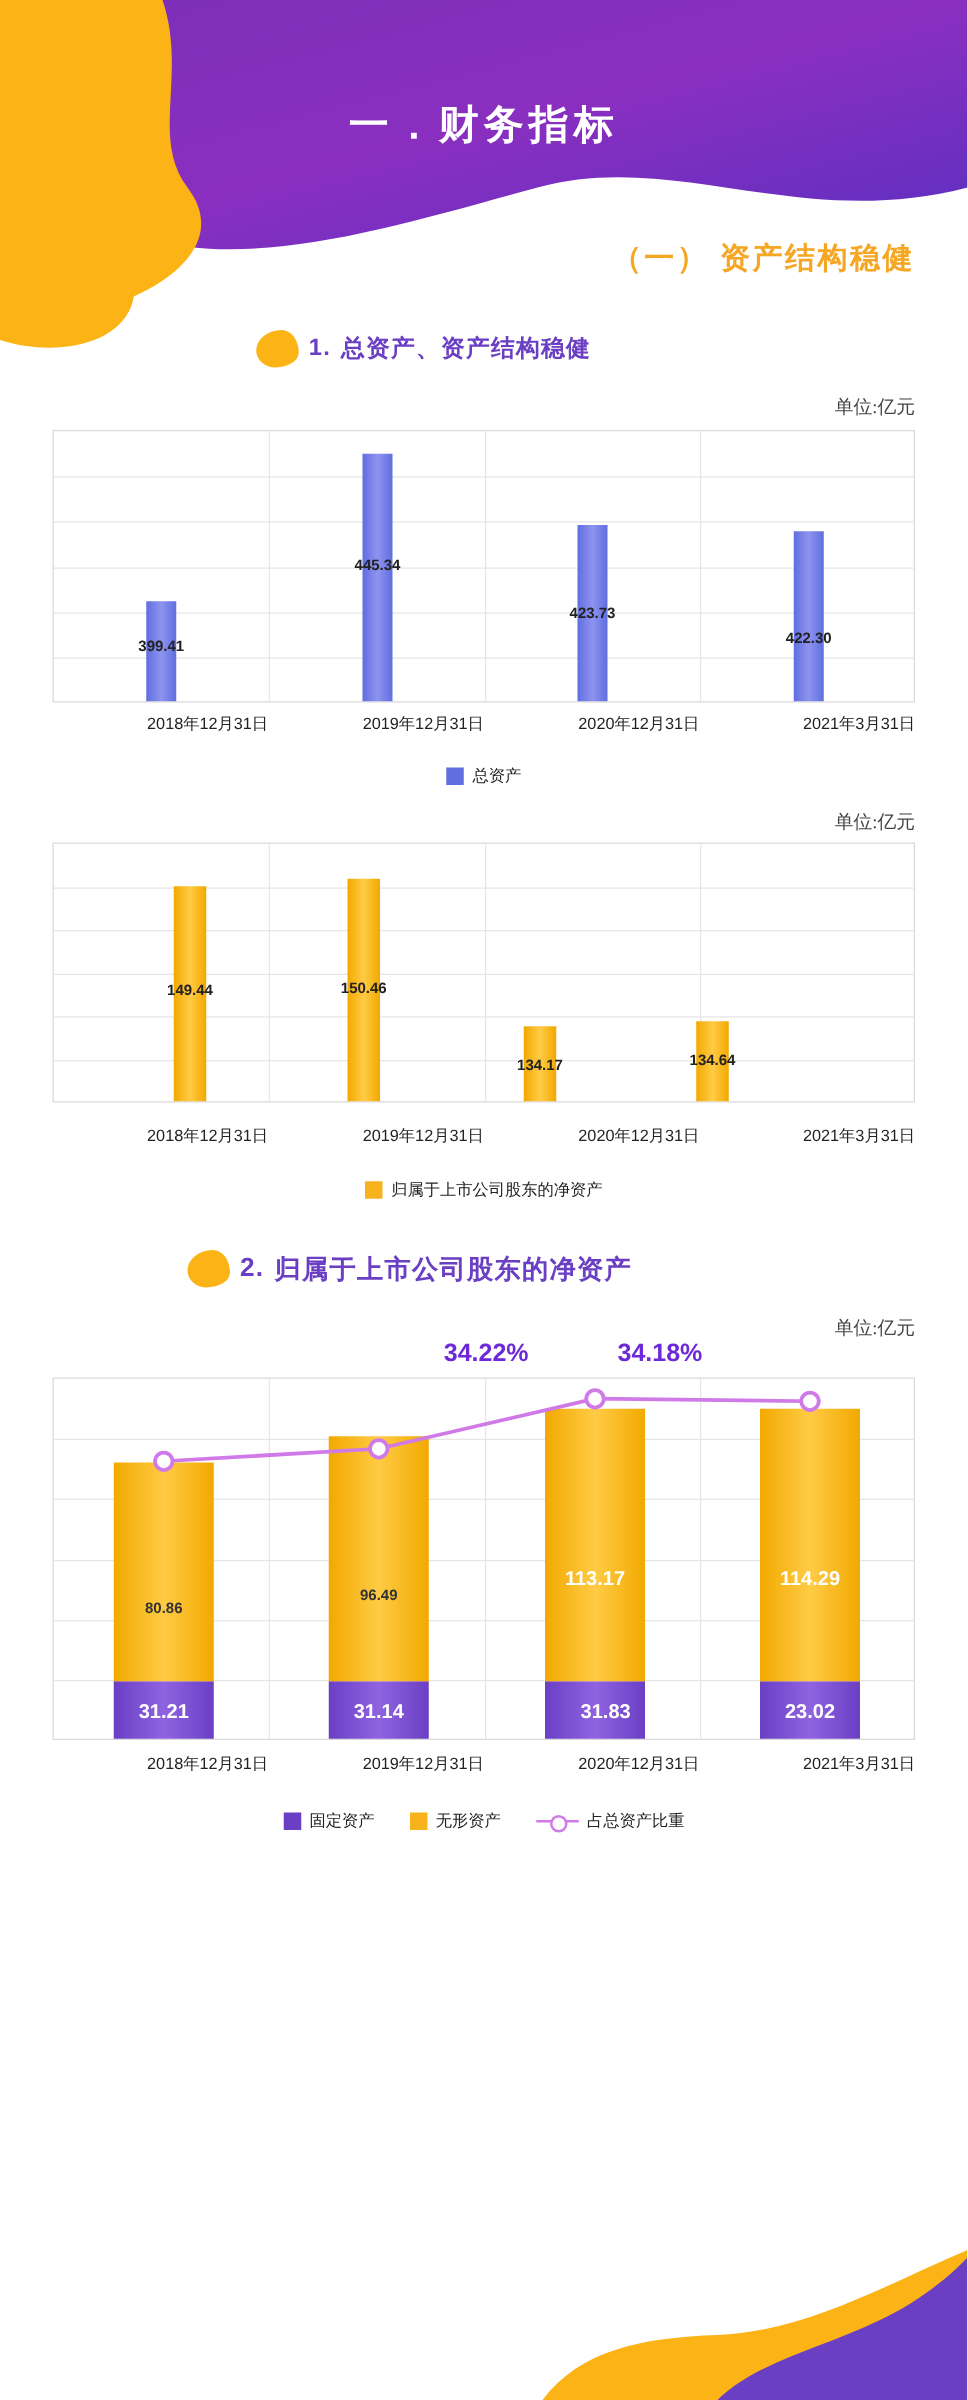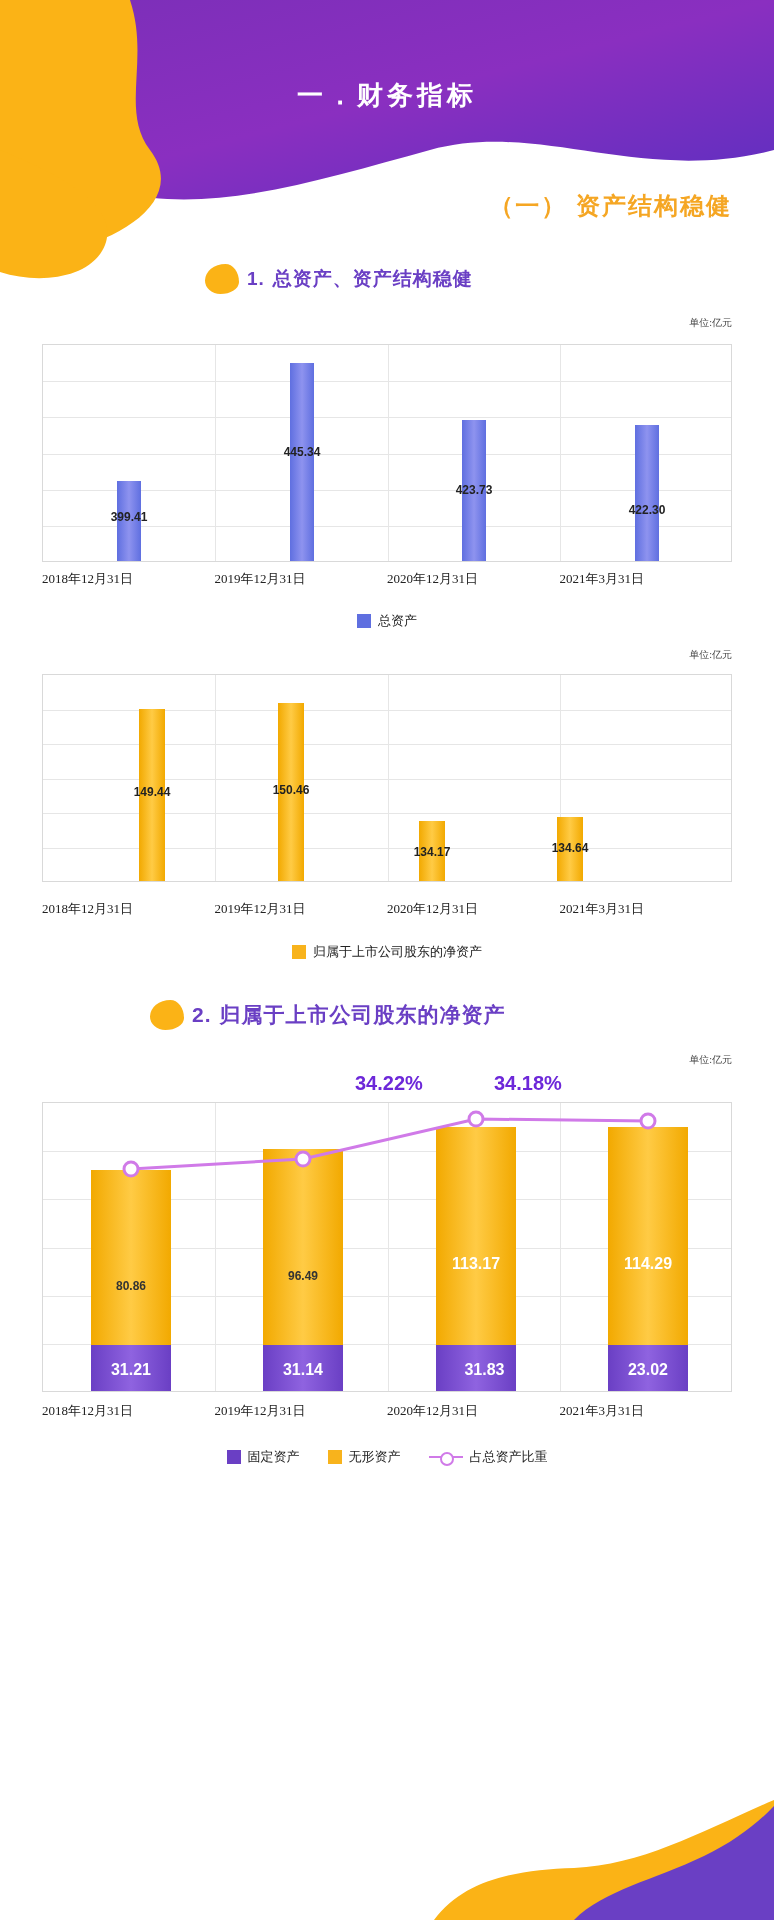--- a/index.html
+++ b/index.html
@@ -24,21 +24,21 @@
     bottom: 0; right: 0;
     width: 400px; height: 160px;
     pointer-events: none;
   }
 
   
   .main-title {
     position: absolute;
     top: 78px; left: 0; width: 774px;
     text-align: center;
-    font-size: 26px;
+    font-size: 32px;
     font-weight: bold;
     color: #ffffff;
     letter-spacing: 4px;
     z-index: 5;
   }
   .sub-title {
     position: absolute;
     top: 190px; right: 42px;
     font-size: 24px;
     font-weight: bold;
@@ -65,21 +65,21 @@
     letter-spacing: 1px;
   }
 
   #head1 { position: absolute; top: 264px; left: 205px; z-index: 5; }
   #head2 { position: absolute; top: 1000px; left: 150px; z-index: 5; }
   #head2 .txt { font-size: 21px; }
 
   
   .unit-label {
     position: absolute;
-    font-size: 10px;
+    font-size: 15px;
     color: #444;
     font-family: Liberation Serif, serif;
   }
   .chart-box {
     position: absolute;
     border: 1px solid #d9d9d9;
     background: #fff;
   }
   .grid-row {
     position: absolute; left: 0; right: 0;
@@ -115,23 +115,22 @@
   }
 
   .x-labels {
     position: absolute;
     display: flex;
     font-size: 13px;
     color: #222;
   }
   .x-labels span {
     flex: 1 1 0;
-    text-align: left;
+    text-align: right;
     white-space: nowrap;
-    font-family: Liberation Serif, serif;
   }
 
   .legend {
     position: absolute;
     display: flex;
     justify-content: center;
     align-items: center;
     gap: 28px;
     width: 100%;
     font-size: 13px;

